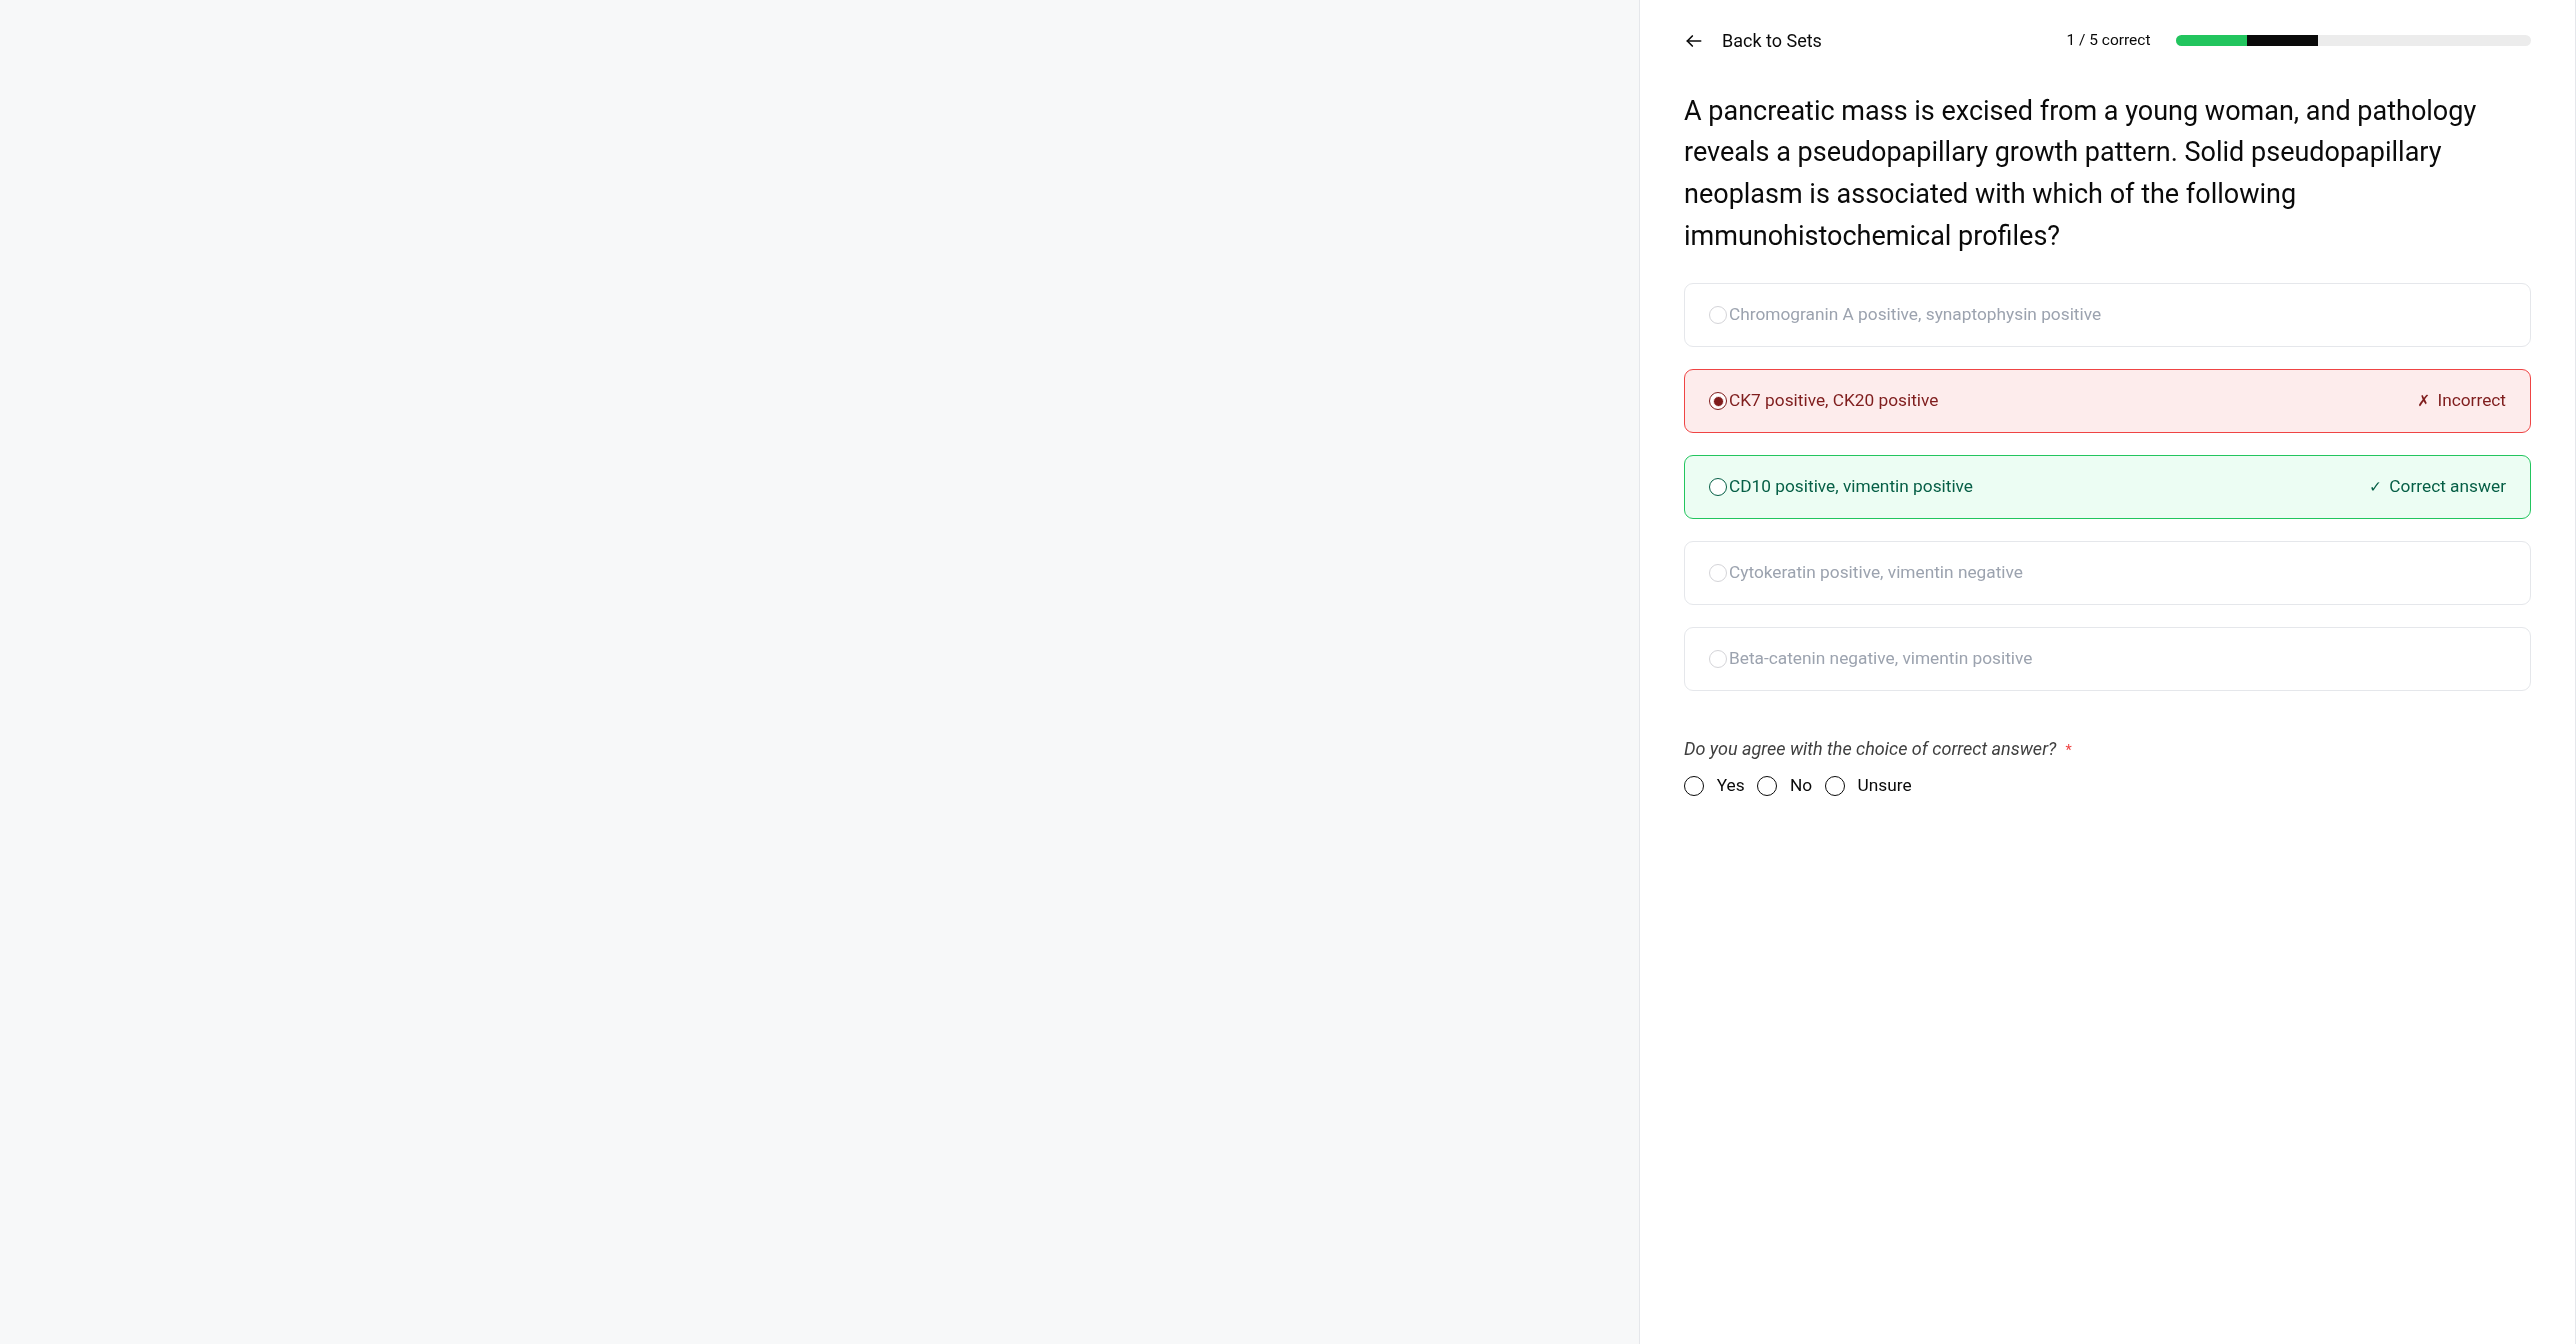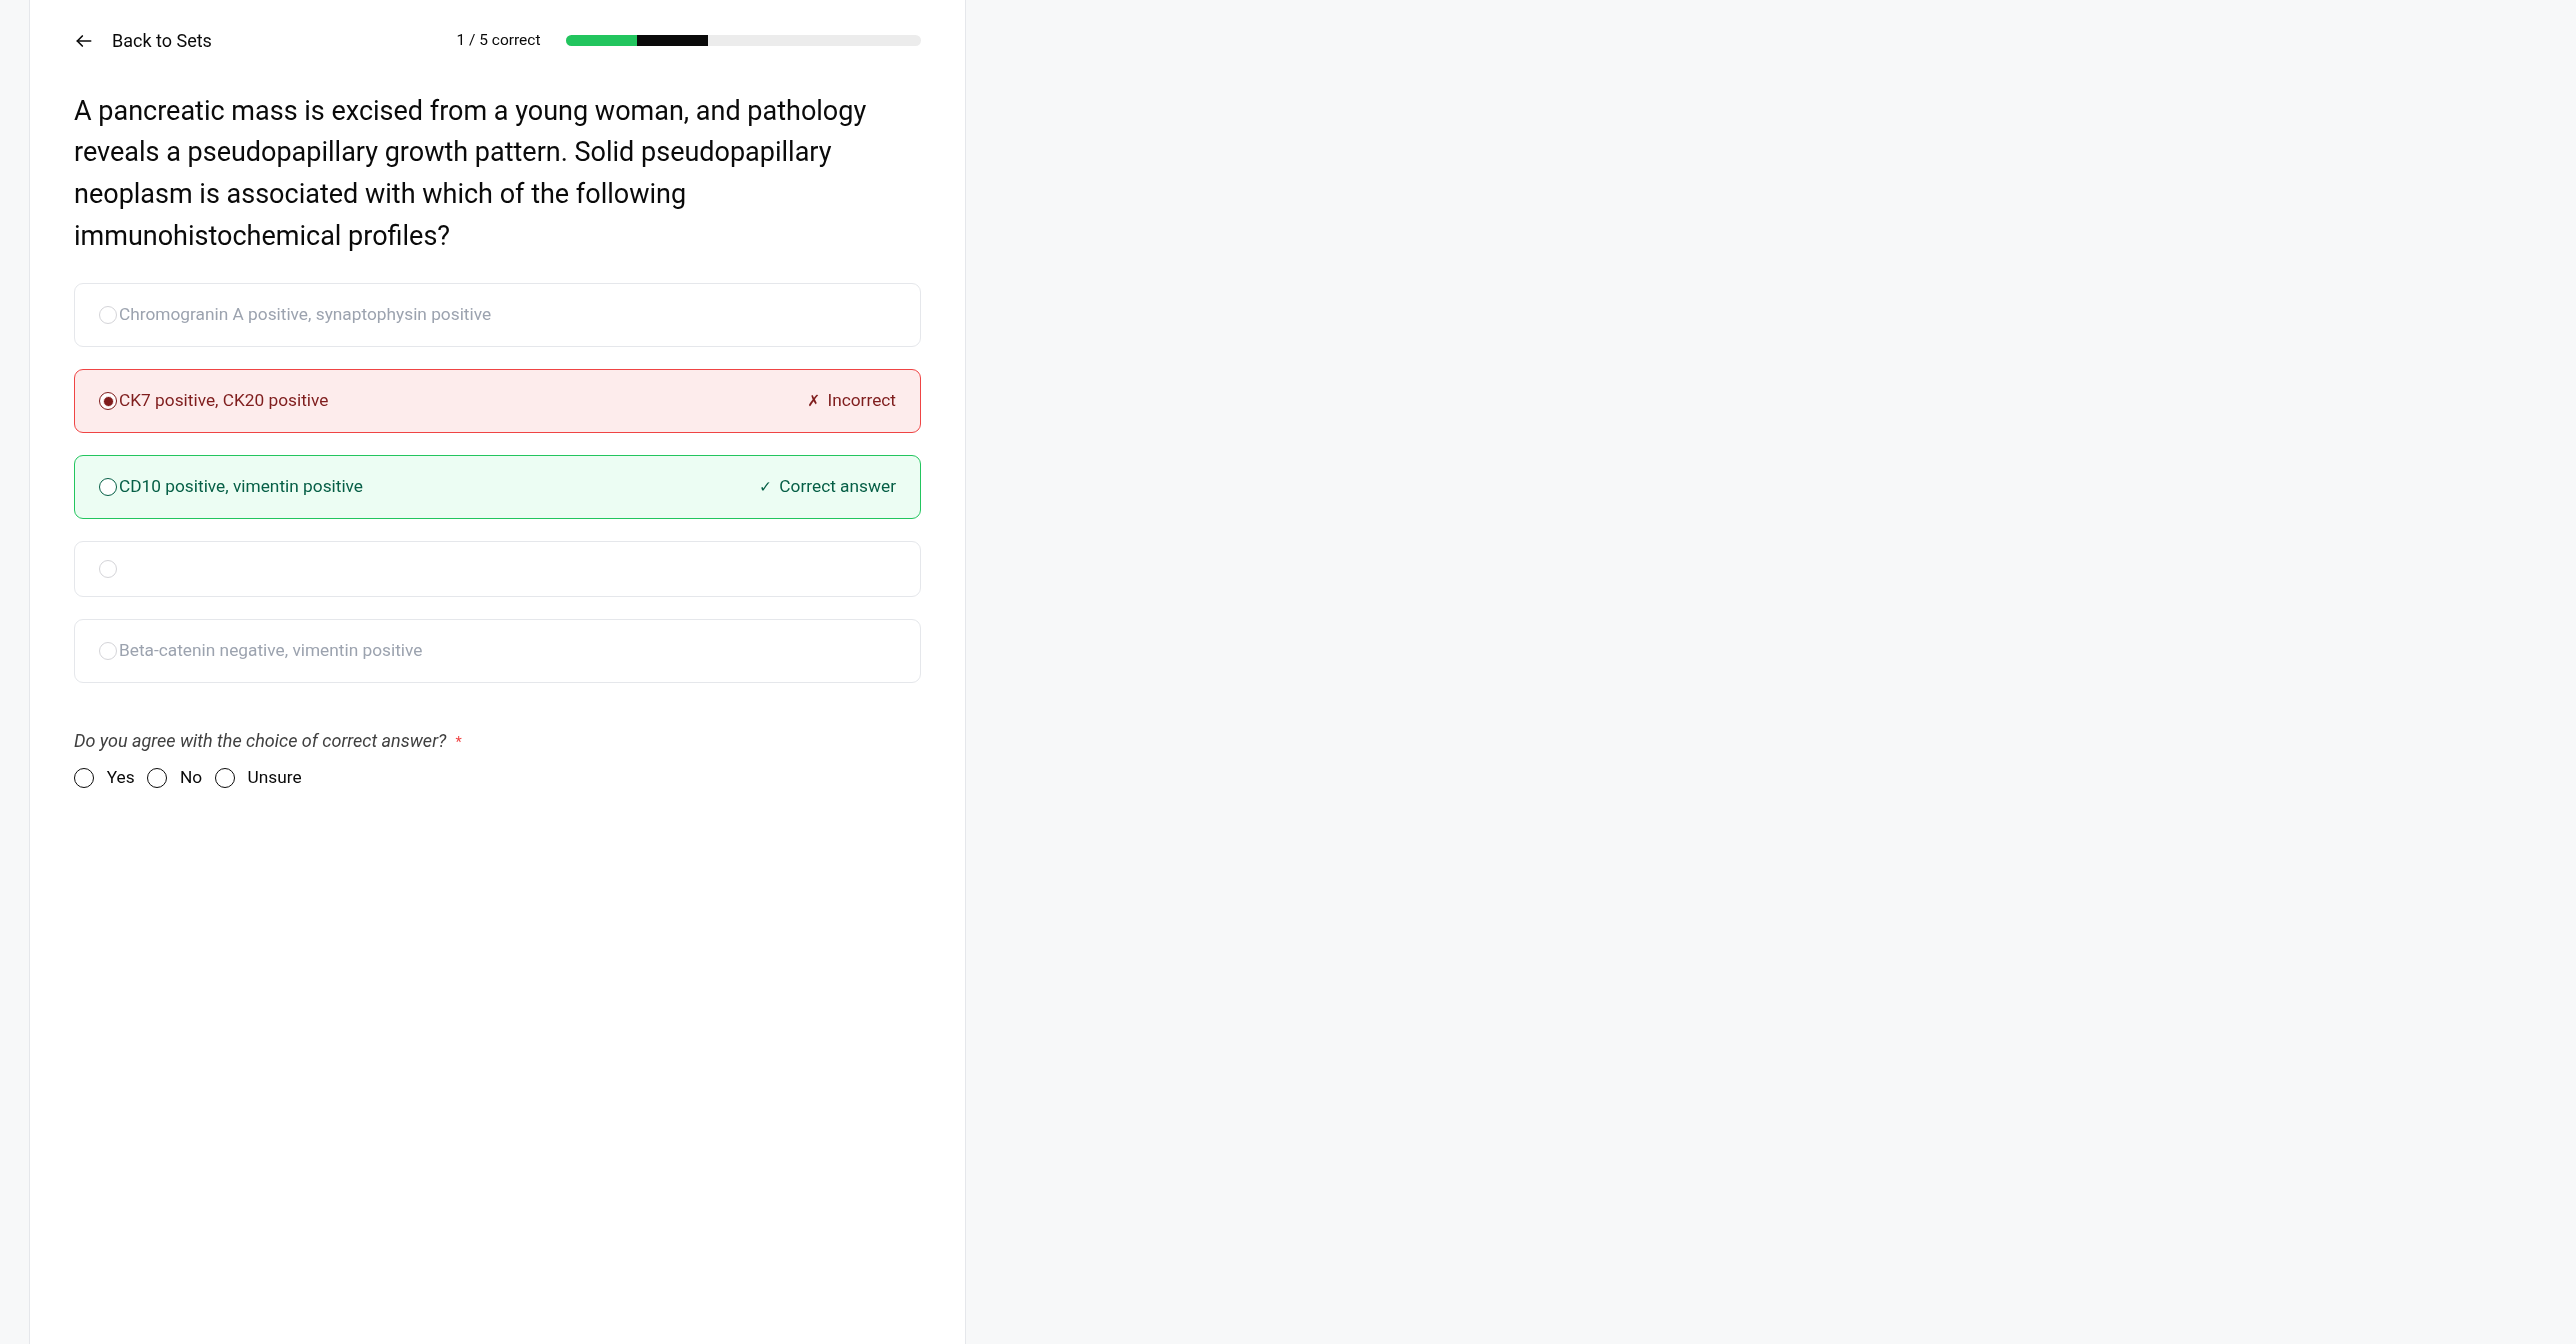--- a/index.html
+++ b/index.html
@@ -6,21 +6,21 @@
     body {
       font-family: -apple-system, BlinkMacSystemFont, "Segoe UI", Roboto, Helvetica, Arial, sans-serif;
       background: #f7f8f9;
       color: #0a0a0a;
       font-size: 14.6px;
       line-height: 1.5;
       -webkit-font-smoothing: antialiased;
     }
     .page-wrap {
       display: flex;
-      justify-content: flex-start;
+      justify-content: flex-end;
       min-height: 100vh;
       margin-left: 29px;
     }
     .card {
       width: 937px;
       background: #ffffff;
       border-left: 0.9px solid #e5e7eb;
       border-right: 0.9px solid #e5e7eb;
       padding: 0 44px 55px 44px;
     }
@@ -232,20 +232,21 @@
         <span class="status">
           <span class="status-icon">✓</span>
           <span>Correct answer</span>
         </span>
       </div>
 
       <div class="answer neutral">
         <span class="radio-circ">
             <span class="dot"></span>
           </span>
+        <span class="ans-label">Cytokeratin positive, vimentin negative</span>
       </div>
 
       <div class="answer neutral">
         <span class="radio-circ">
             <span class="dot"></span>
           </span>
         <span class="ans-label">Beta-catenin negative, vimentin positive</span>
       </div>
 
     </div>

